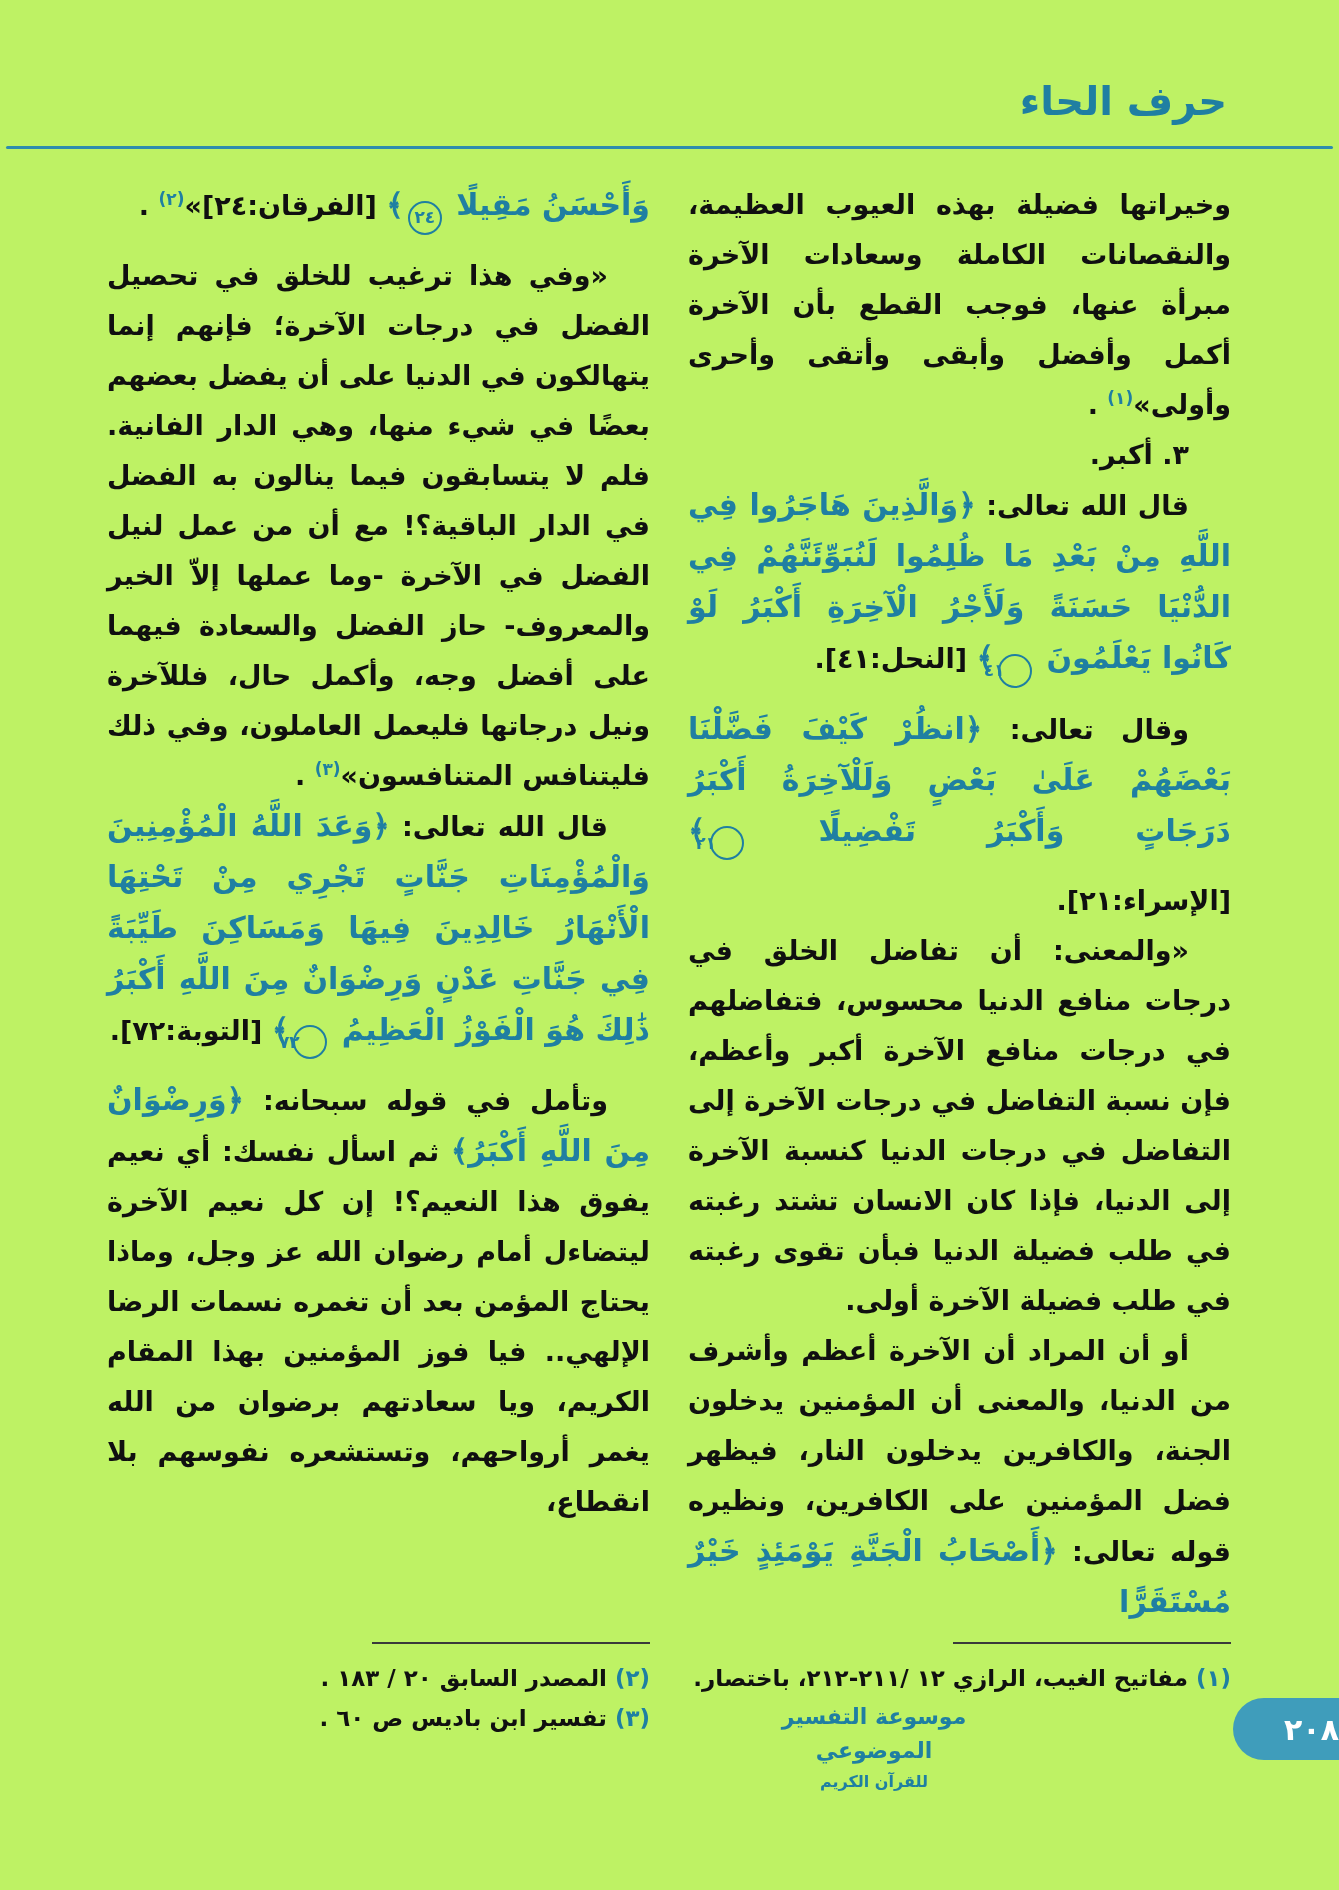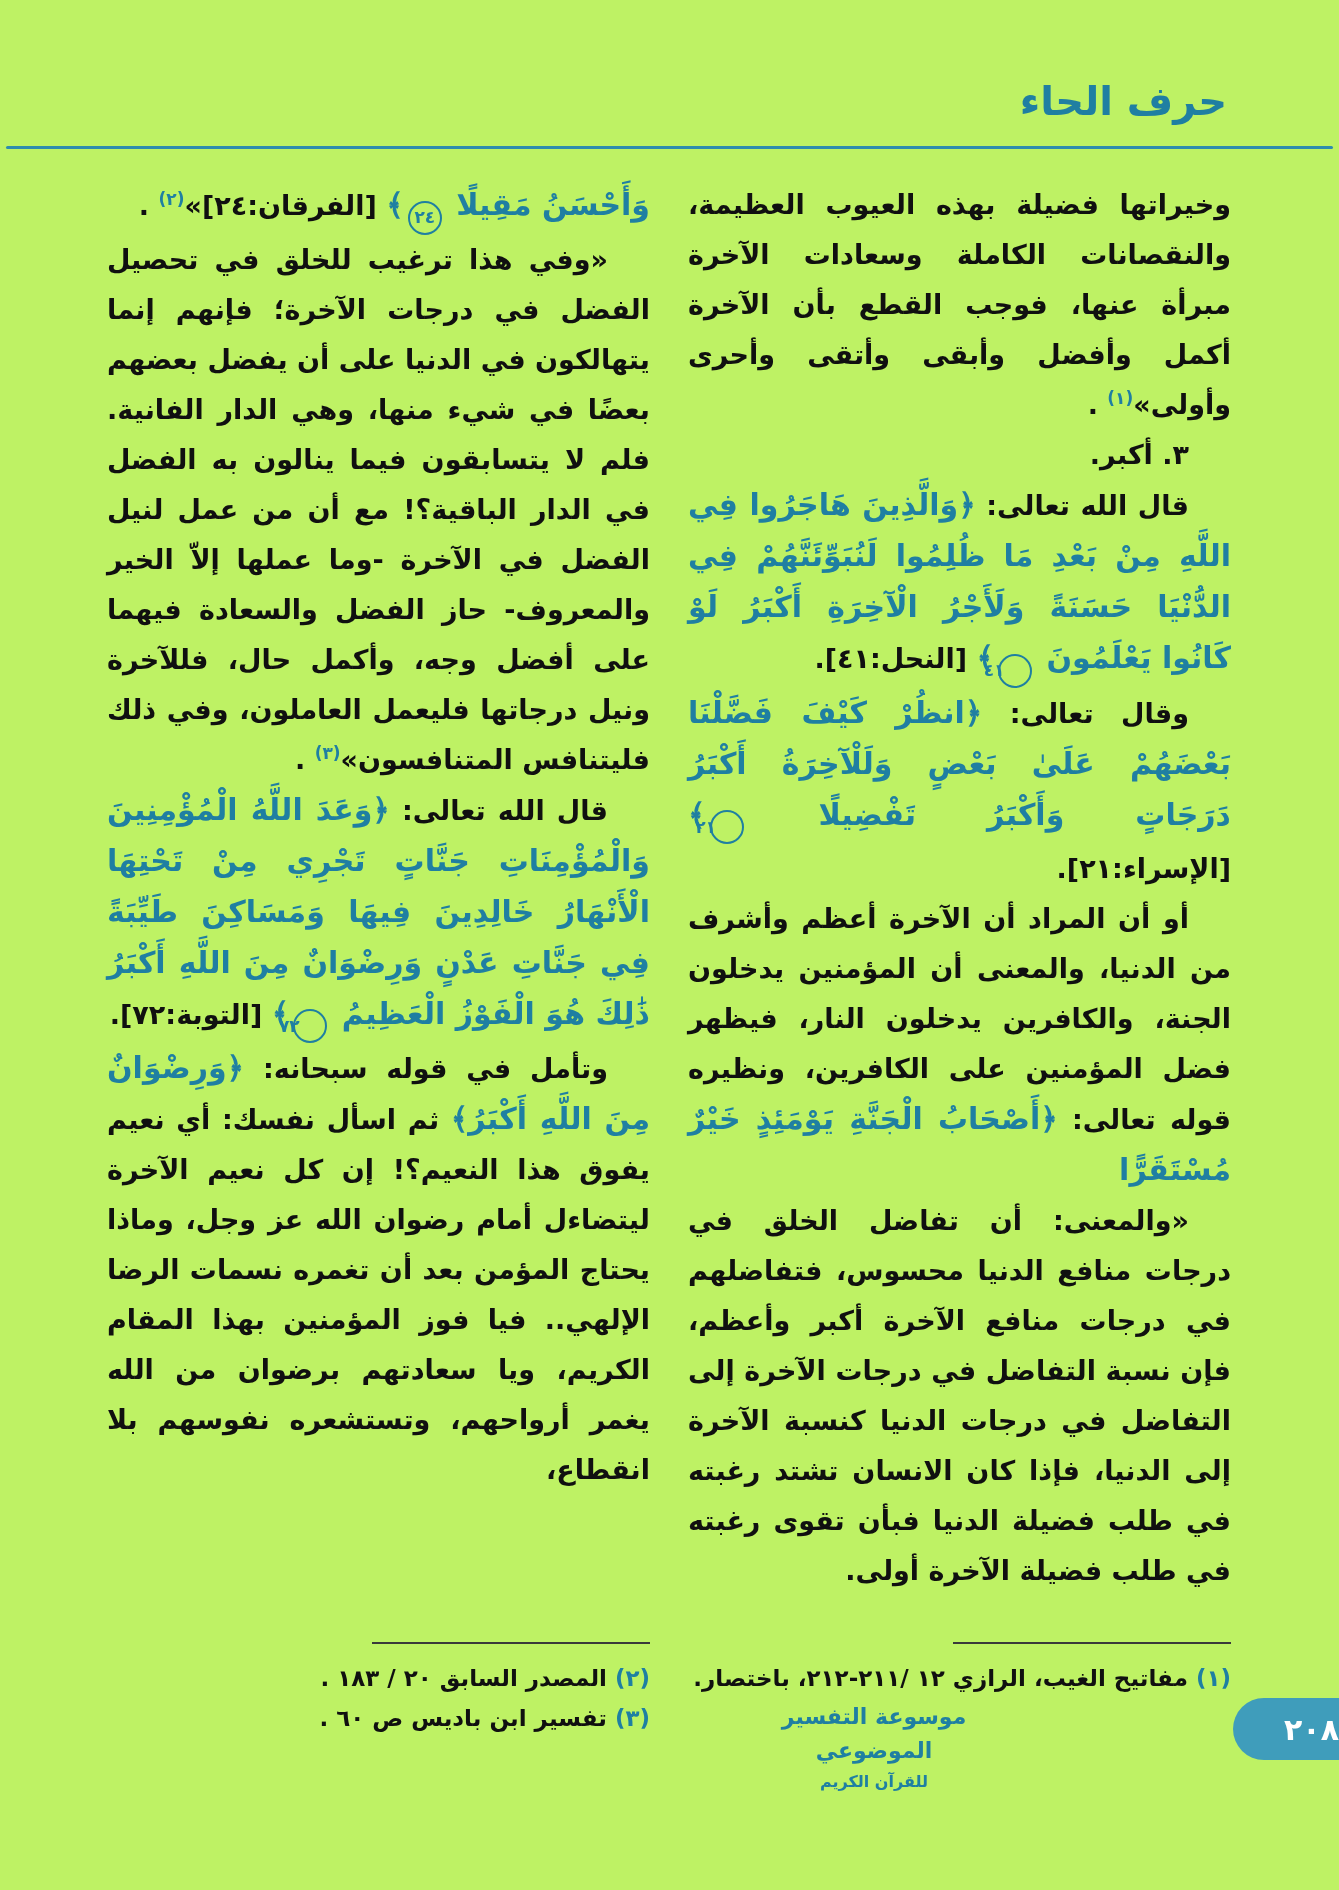--- a/index.html
+++ b/index.html
@@ -62,21 +62,21 @@
     width: 34px;
     height: 34px;
     align-items: center;
     justify-content: center;
     border: 2px solid #1f7fa2;
     border-radius: 50%;
     color: #1f7fa2;
     font-size: 17px;
     font-weight: bold;
     line-height: 1;
-    margin: 0 4px;
+    margin: 16px 4px;
     vertical-align: -8px;
     box-sizing: border-box;
   }
   .footnotes {
     position: absolute;
     top: 1642px;
     right: 108px;
     width: 1125px;
     display: flex;
     gap: 38px;
@@ -138,22 +138,22 @@
   <div class="header-title">حرف الحاء</div>
 
   <div class="header-rule"></div>
 
   <div class="columns">
     <div class="col">
         <p class="para"><span class="run-b">وخيراتها فضيلة بهذه العيوب العظيمة، والنقصانات الكاملة وسعادات الآخرة مبرأة عنها، فوجب القطع بأن الآخرة أكمل وأفضل وأبقى وأتقى وأحرى وأولى»</span><span class="run-ref">(١)</span><span class="run-b"> .</span></p>
         <p class="para indent"><span class="run-b">٣. أكبر.</span></p>
         <p class="para indent"><span class="run-b">قال الله تعالى: </span><span class="run-q">﴿وَالَّذِينَ هَاجَرُوا فِي اللَّهِ مِنْ بَعْدِ مَا ظُلِمُوا لَنُبَوِّئَنَّهُمْ فِي الدُّنْيَا حَسَنَةً وَلَأَجْرُ الْآخِرَةِ أَكْبَرُ لَوْ كَانُوا يَعْلَمُونَ </span><span class="run-ayah">٤١</span><span class="run-q">﴾</span><span class="run-b"> [النحل:٤١].</span></p>
         <p class="para indent"><span class="run-b">وقال تعالى: </span><span class="run-q">﴿انظُرْ كَيْفَ فَضَّلْنَا بَعْضَهُمْ عَلَىٰ بَعْضٍ وَلَلْآخِرَةُ أَكْبَرُ دَرَجَاتٍ وَأَكْبَرُ تَفْضِيلًا </span><span class="run-ayah">٢١</span><span class="run-q">﴾</span><span class="run-b"> [الإسراء:٢١].</span></p>
+        <p class="para indent"><span class="run-b">«والمعنى: أن تفاضل الخلق في درجات منافع الدنيا محسوس، فتفاضلهم في درجات منافع الآخرة أكبر وأعظم، فإن نسبة التفاضل في درجات الآخرة إلى التفاضل في درجات الدنيا كنسبة الآخرة إلى الدنيا، فإذا كان الانسان تشتد رغبته في طلب فضيلة الدنيا فبأن تقوى رغبته في طلب فضيلة الآخرة أولى.</span></p>
         <p class="para indent"><span class="run-b">أو أن المراد أن الآخرة أعظم وأشرف من الدنيا، والمعنى أن المؤمنين يدخلون الجنة، والكافرين يدخلون النار، فيظهر فضل المؤمنين على الكافرين، ونظيره قوله تعالى: </span><span class="run-q">﴿أَصْحَابُ الْجَنَّةِ يَوْمَئِذٍ خَيْرٌ مُسْتَقَرًّا</span></p>
-        <p class="para indent"><span class="run-b">«والمعنى: أن تفاضل الخلق في درجات منافع الدنيا محسوس، فتفاضلهم في درجات منافع الآخرة أكبر وأعظم، فإن نسبة التفاضل في درجات الآخرة إلى التفاضل في درجات الدنيا كنسبة الآخرة إلى الدنيا، فإذا كان الانسان تشتد رغبته في طلب فضيلة الدنيا فبأن تقوى رغبته في طلب فضيلة الآخرة أولى.</span></p>
       </div>
     <div class="col">
         <p class="para"><span class="run-q">وَأَحْسَنُ مَقِيلًا </span><span class="run-ayah">٢٤</span><span class="run-q">﴾</span><span class="run-b"> [الفرقان:٢٤]»</span><span class="run-ref">(٢)</span><span class="run-b"> .</span></p>
         <p class="para indent"><span class="run-b">«وفي هذا ترغيب للخلق في تحصيل الفضل في درجات الآخرة؛ فإنهم إنما يتهالكون في الدنيا على أن يفضل بعضهم بعضًا في شيء منها، وهي الدار الفانية. فلم لا يتسابقون فيما ينالون به الفضل في الدار الباقية؟! مع أن من عمل لنيل الفضل في الآخرة -وما عملها إلاّ الخير والمعروف- حاز الفضل والسعادة فيهما على أفضل وجه، وأكمل حال، فللآخرة ونيل درجاتها فليعمل العاملون، وفي ذلك فليتنافس المتنافسون»</span><span class="run-ref">(٣)</span><span class="run-b"> .</span></p>
         <p class="para indent"><span class="run-b">قال الله تعالى: </span><span class="run-q">﴿وَعَدَ اللَّهُ الْمُؤْمِنِينَ وَالْمُؤْمِنَاتِ جَنَّاتٍ تَجْرِي مِنْ تَحْتِهَا الْأَنْهَارُ خَالِدِينَ فِيهَا وَمَسَاكِنَ طَيِّبَةً فِي جَنَّاتِ عَدْنٍ وَرِضْوَانٌ مِنَ اللَّهِ أَكْبَرُ ذَٰلِكَ هُوَ الْفَوْزُ الْعَظِيمُ </span><span class="run-ayah">٧٢</span><span class="run-q">﴾</span><span class="run-b"> [التوبة:٧٢].</span></p>
         <p class="para indent"><span class="run-b">وتأمل في قوله سبحانه: </span><span class="run-q">﴿وَرِضْوَانٌ مِنَ اللَّهِ أَكْبَرُ﴾</span><span class="run-b"> ثم اسأل نفسك: أي نعيم يفوق هذا النعيم؟! إن كل نعيم الآخرة ليتضاءل أمام رضوان الله عز وجل، وماذا يحتاج المؤمن بعد أن تغمره نسمات الرضا الإلهي.. فيا فوز المؤمنين بهذا المقام الكريم، ويا سعادتهم برضوان من الله يغمر أرواحهم، وتستشعره نفوسهم بلا انقطاع،</span></p>
       </div>
   </div>
 
   <div class="footnotes">

